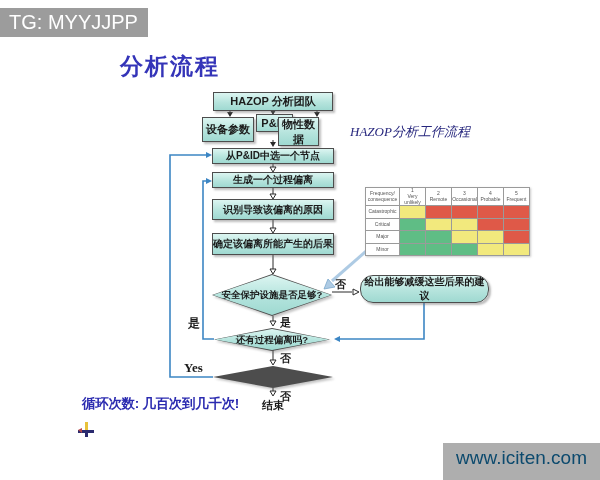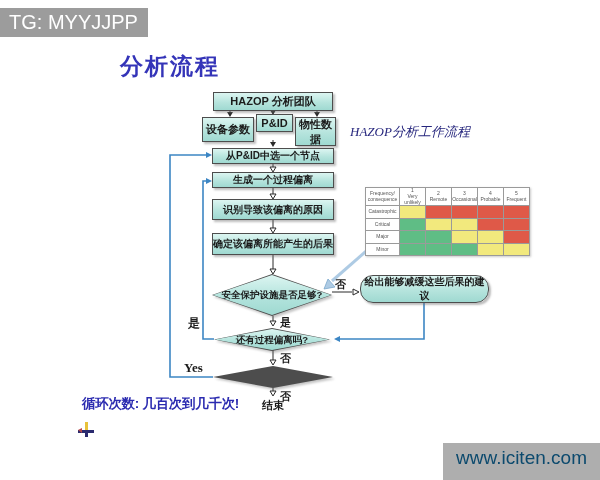--- a/index.html
+++ b/index.html
@@ -117,21 +117,21 @@
 
   <div class="boxlayer">
 
     <div class="tagbar">TG: MYYJJPP</div>
     <div class="page-title">分析流程</div>
     <div class="subtitle">HAZOP分析工作流程</div>
 
     <div class="fbox f11" style="left:213px;top:92px;width:120px;height:19px;">HAZOP 分析团队</div>
     <div class="fbox f11" style="left:202px;top:117px;width:52px;height:25px;">设备参数</div>
     <div class="fbox f11" style="left:256px;top:114px;width:37px;height:18px;">P&amp;ID</div>
-    <div class="fbox f11" style="left:295px;top:117px;width:41px;height:29px;">物性数据</div>
+    <div class="fbox f11" style="left:278px;top:117px;width:41px;height:29px;">物性数据</div>
     <div class="fbox f10" style="left:212px;top:148px;width:122px;height:16px;">从P&amp;ID中选一个节点</div>
     <div class="fbox f10" style="left:212px;top:172px;width:122px;height:16px;">生成一个过程偏离</div>
     <div class="fbox f10" style="left:212px;top:199px;width:122px;height:21px;">识别导致该偏离的原因</div>
     <div class="fbox f10" style="left:212px;top:233px;width:122px;height:22px;">确定该偏离所能产生的后果</div>
     <div class="fbox f10" style="left:360px;top:275px;width:129px;height:28px;border-radius:13px;">给出能够减缓这些后果的建议</div>
 
     <div class="dia" style="left:212px;top:274px;width:120px;height:42px;">
       <div class="dout"></div>
       <div class="din">
         <span>安全保护</span>

